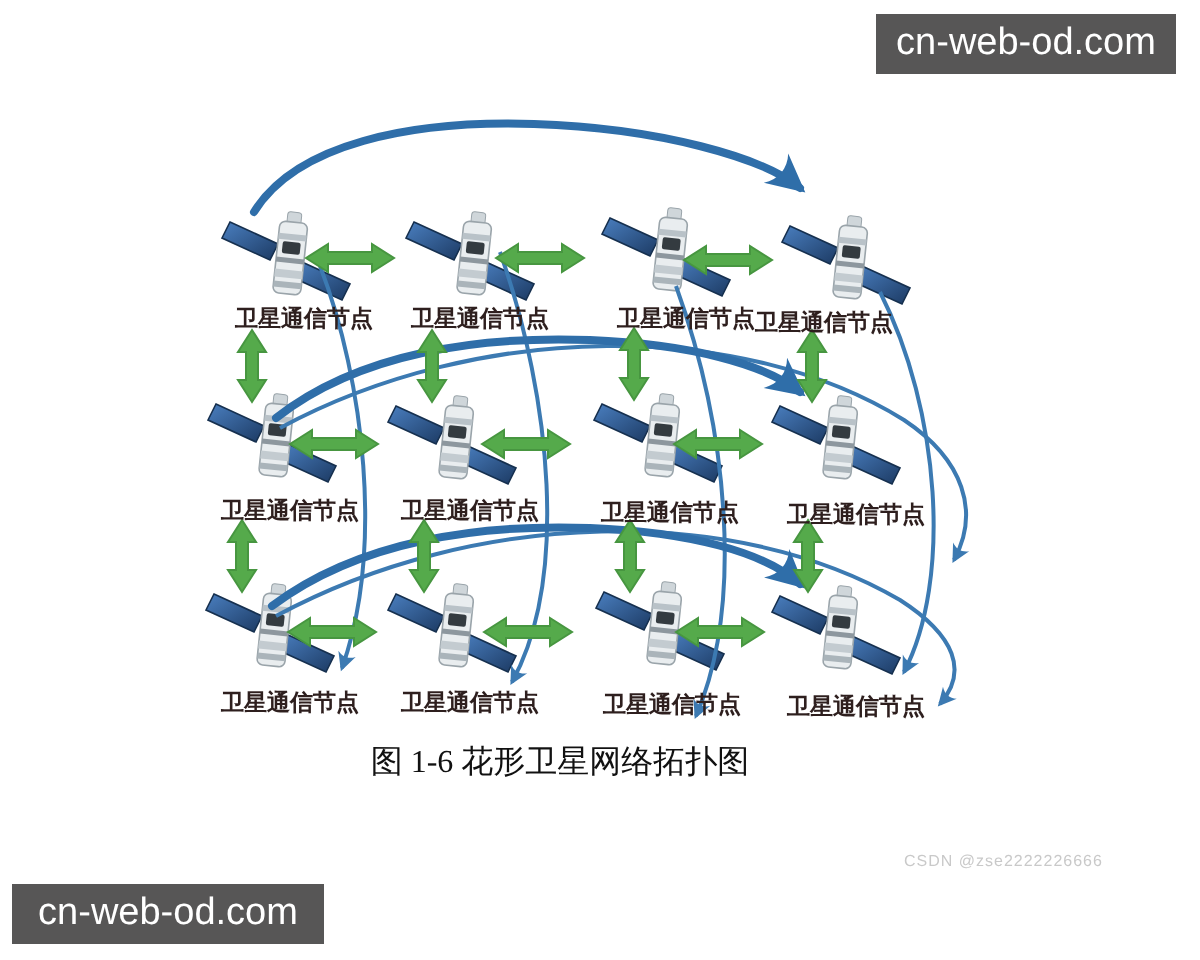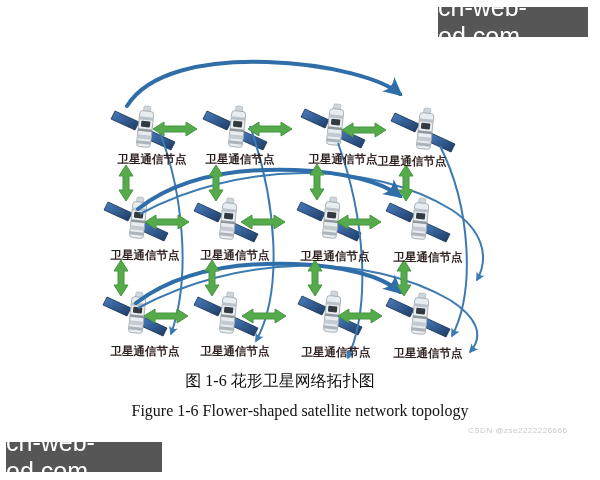--- a/index.html
+++ b/index.html
@@ -8,26 +8,26 @@
   .layer{position:absolute;left:16px;top:0;width:600px;height:480px;}
   svg.canvas{position:absolute;left:0;top:0;pointer-events:none;}
   .sat{position:absolute;width:64px;height:50px;overflow:visible;}
   .node-label{position:absolute;width:72px;text-align:center;
       font-size:11.5px;font-weight:bold;color:#2e1f1e;letter-spacing:0;
       font-family:"DejaVu Sans","Liberation Sans",sans-serif;white-space:nowrap;}
   .caption-zh{position:absolute;left:-20px;top:371px;width:600px;text-align:center;
       font-size:16px;color:#111111;font-family:"Liberation Serif","DejaVu Serif",serif;}
   .caption-en{position:absolute;left:0;top:402px;width:600px;text-align:center;
       font-size:16px;color:#111111;font-family:"Liberation Serif","DejaVu Serif",serif;}
-  .badge{position:absolute;background:#575656;color:#ffffff;font-size:25px;
+  .badge{position:absolute;background:#575656;color:#ffffff;font-size:19px;
       display:flex;align-items:center;justify-content:center;
       font-family:"Liberation Sans",sans-serif;}
   .badge.tr{left:438px;top:7px;width:150px;height:30px;}
   .badge.bl{left:6px;top:442px;width:156px;height:30px;}
-  .csdn{position:absolute;left:468px;top:426px;font-size:8px;color:#c9c9c9;
+  .csdn{position:absolute;left:452px;top:426px;font-size:8px;color:#c9c9c9;
       font-family:"Liberation Sans",sans-serif;letter-spacing:0.5px;}
 </style>
 </head>
 <body>
 
 <div class="stage">
 
   <svg width="0" height="0" style="position:absolute" aria-hidden="true">
     <defs>
       <linearGradient id="panelGrad" x1="0" y1="0" x2="1" y2="1">
@@ -150,19 +150,18 @@
     <div class="node-label" style="left:183px;top:248px">卫星通信节点</div>
     <div class="node-label" style="left:283px;top:249px">卫星通信节点</div>
     <div class="node-label" style="left:376px;top:250px">卫星通信节点</div>
     <div class="node-label" style="left:93px;top:344px">卫星通信节点</div>
     <div class="node-label" style="left:183px;top:344px">卫星通信节点</div>
     <div class="node-label" style="left:284px;top:345px">卫星通信节点</div>
     <div class="node-label" style="left:376px;top:346px">卫星通信节点</div>
   </div>
 
   <div class="caption-zh">图 1-6  花形卫星网络拓扑图</div>
-  <div class="caption-en">Figure 1-6 Flower-shaped satellite network topology</div>
 
   <div class="badge tr">cn-web-od.com</div>
   <div class="badge bl">cn-web-od.com</div>
   <div class="csdn">CSDN @zse2222226666</div>
 
 </div>
 
 </body></html>

